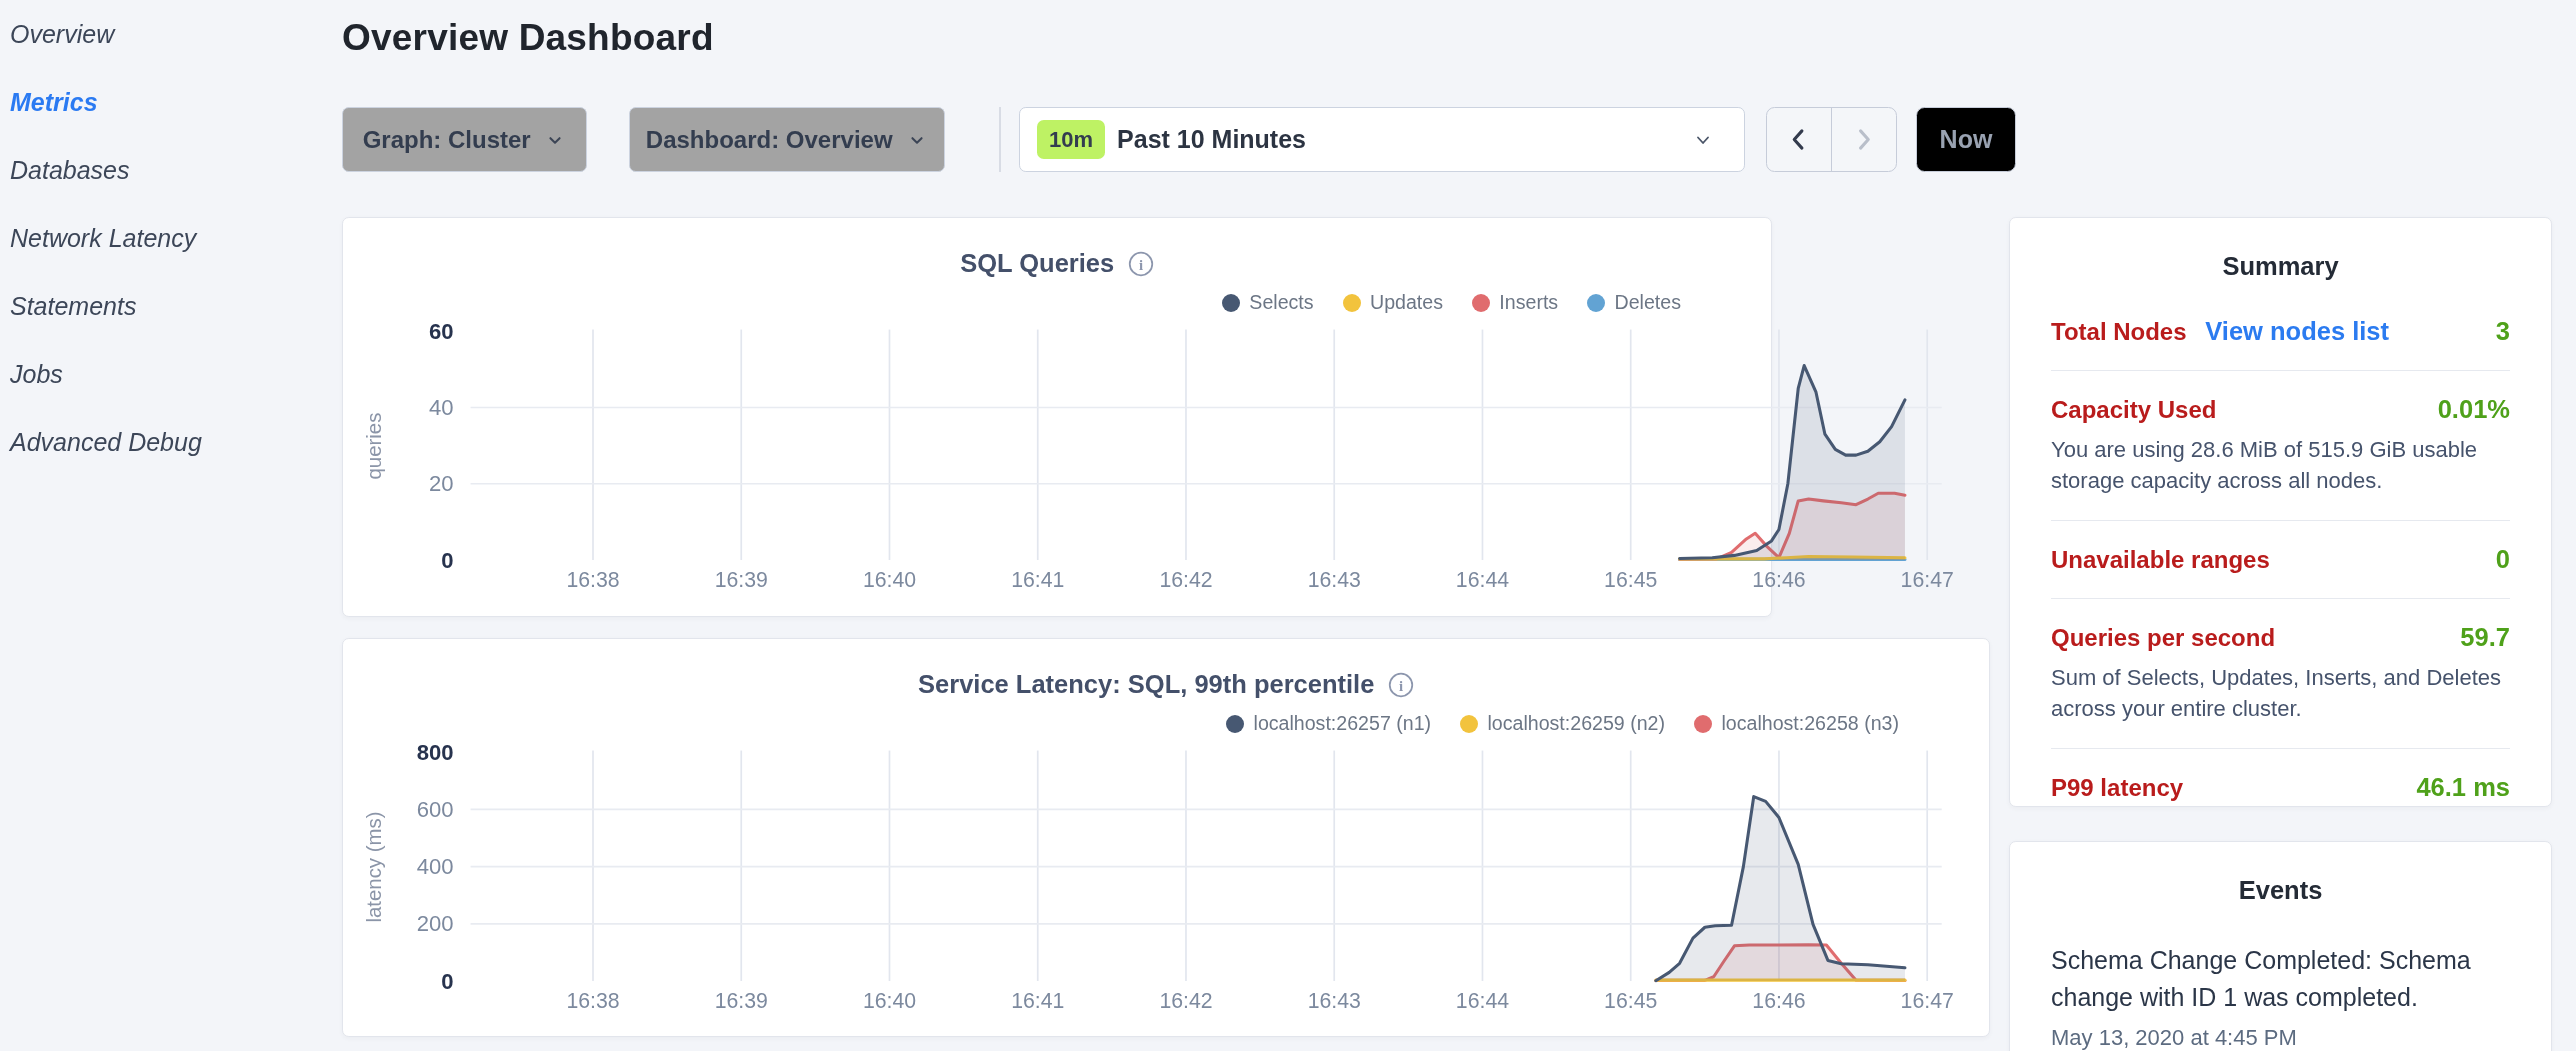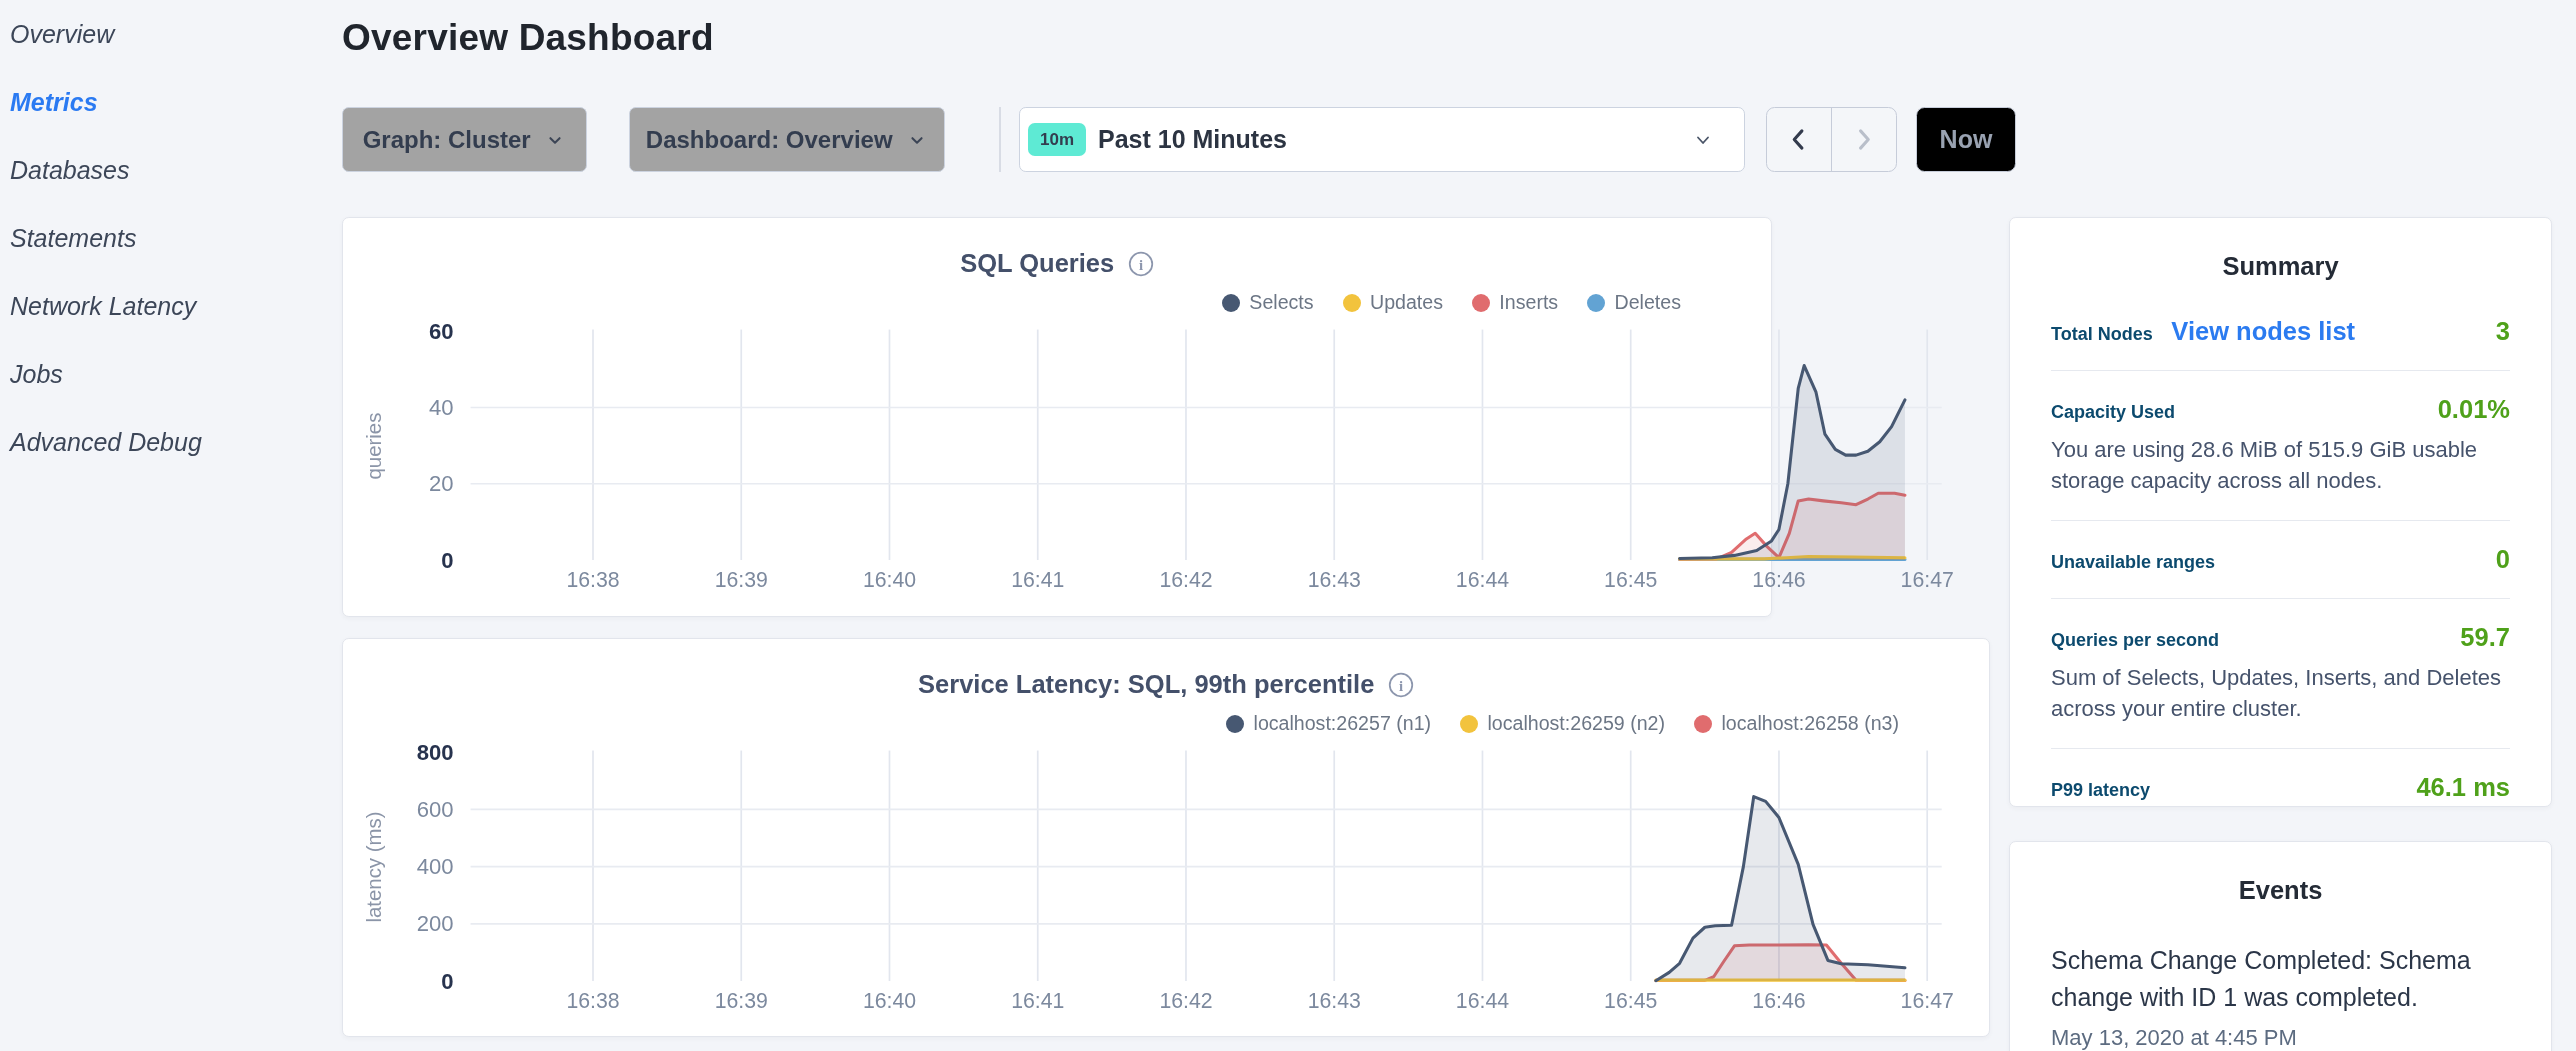--- a/index.html
+++ b/index.html
@@ -29,22 +29,22 @@
     font-size:24px; font-weight:700; color:#333d4f; cursor:pointer;
   }
   .graph-btn    { left:0;     width:245px; }
   .dash-btn     { left:287px; width:316px; }
   .ctl-divider  { left:657px; width:1.7px; background:#d8dce5; }
   .time-select  {
     left:677px; width:726px; background:#fff; border:1.7px solid #ccd3e0; border-radius:6.8px;
     display:flex; align-items:center; cursor:pointer; position:absolute;
   }
   .time-badge {
-    margin-left:8px; background:#5eead4; border-radius:6.8px; padding:6.8px 12px;
-    font-size:17px; font-weight:700; color:#333d4f;
+    margin-left:17px; background:#bef264; border-radius:6.8px; padding:6.8px 12px;
+    font-size:22px; font-weight:700; color:#333d4f;
   }
   .time-label { margin-left:12px; font-size:25px; font-weight:700; color:#2c3442; }
   .time-chevron { position:absolute; right:29px; top:20.4px; }
   .arrow-group {
     left:1424px; width:131px; border:1.7px solid #c6ccd9; border-radius:8.5px;
     display:flex; position:absolute; background:#f4f6f9; overflow:hidden;
   }
   .arrow-btn { width:50%; display:flex; align-items:center; justify-content:center; cursor:pointer; }
   .arrow-btn.prev { border-right:1.7px solid #c6ccd9; }
   .now-btn {
@@ -74,37 +74,37 @@
   .plot { position:absolute; left:0; top:102px; width:1648px; height:298px; }
   
   .right-panel { position:absolute; left:2009px; top:0; width:543px; }
   .summary-card { position:absolute; left:0; top:217px; width:543px; height:590px; }
   .events-card  { position:absolute; left:0; top:841px; width:543px; height:281px; }
   .panel-heading { padding-top:34px; text-align:center; font-size:25.5px; font-weight:700; color:#242b36; }
   .summary-rows { padding:0 41px; margin-top:12px; }
   .srow { padding:24px 0; }
   .srow + .srow { border-top:1.7px solid #e6e9ef; }
   .srow-top { display:flex; align-items:baseline; }
-  .srow-label { font-size:18px; font-weight:700; color:#0c4a6e; }
+  .srow-label { font-size:24px; font-weight:700; color:#b91c1c; }
   .srow-link { font-size:25.5px; font-weight:700; color:#2b7bf0; margin-left:18.7px; cursor:pointer; text-decoration:none; }
   .srow-value { margin-left:auto; font-size:25.5px; font-weight:700; color:#4fa11a; }
   .srow-note { margin-top:10.2px; font-size:22px; line-height:31px; color:#46536c; }
   .event-item { padding:37px 41px 0 41px; }
   .event-text { font-size:25px; line-height:37px; color:#2b3648; }
   .event-time { margin-top:8.5px; font-size:22px; color:#5c6b80; }
 </style>
 </head>
 <body>
 
 <aside class="sidebar">
   <div class="nav-item">Overview</div>
   <div class="nav-item active">Metrics</div>
   <div class="nav-item">Databases</div>
+  <div class="nav-item">Network Latency</div>
   <div class="nav-item">Statements</div>
-  <div class="nav-item">Network Latency</div>
   <div class="nav-item">Jobs</div>
   <div class="nav-item">Advanced Debug</div>
 </aside>
 
 <main class="main">
   <h1 class="page-title">Overview Dashboard</h1>
 
   <div class="ctl btn graph-btn" style="position:absolute;">
     <span>Graph: Cluster</span>
     <svg width="22" height="22" viewBox="0 0 24 24">

